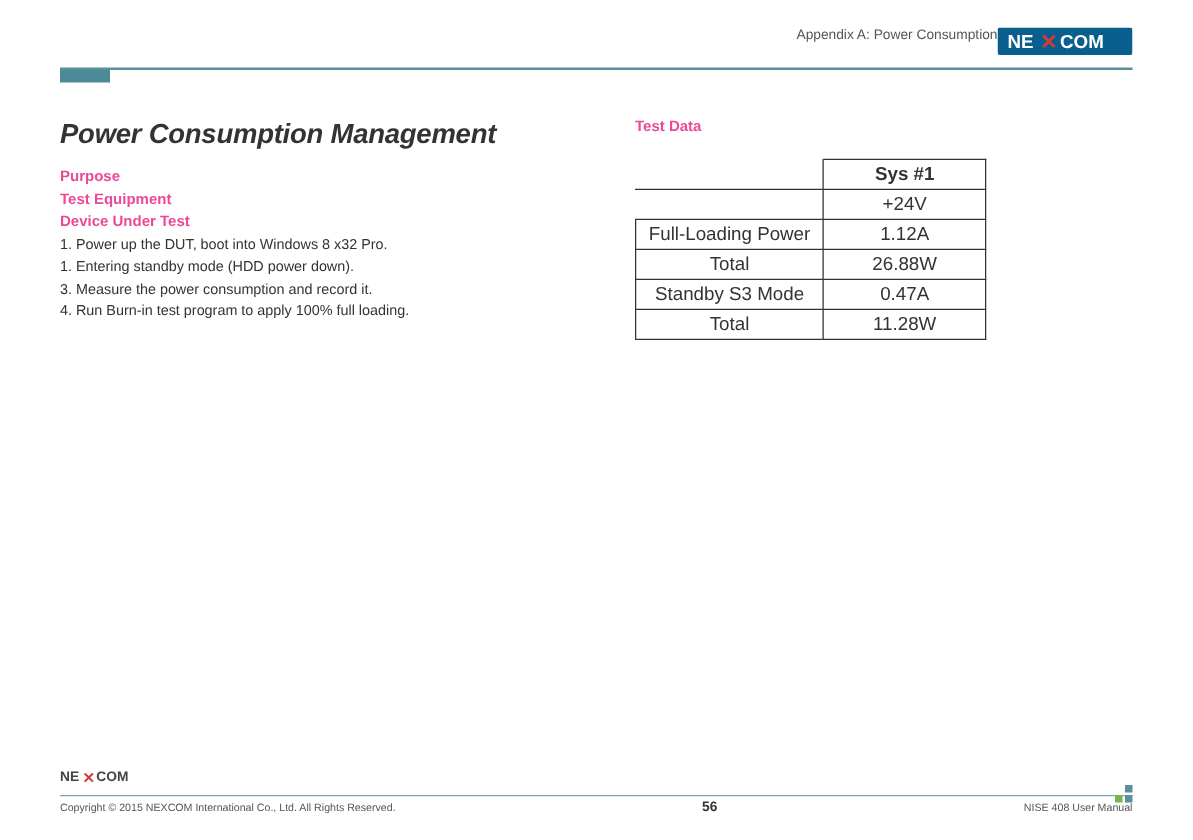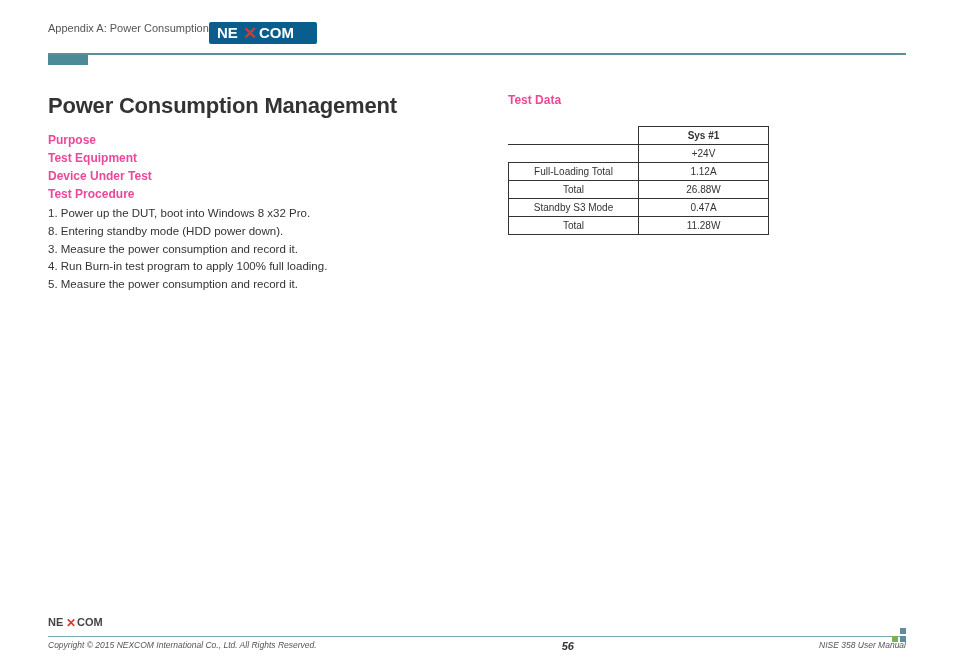--- a/index.html
+++ b/index.html
@@ -12,21 +12,21 @@
       color: #2a2a2a;
     }
     .page {
       padding: 22px 48px 30px 48px;
       height: 100%;
       display: flex;
       flex-direction: column;
     }
     .header-row {
       display: flex;
-      justify-content: flex-start;
+      justify-content: flex-end;
       align-items: flex-start;
       margin-bottom: 3px;
     }
     .header-title {
       font-size: 11px;
       color: #555;
     }
     .logo-top {
       width: 108px;
       height: 22px;
@@ -54,41 +54,42 @@
     }
     .col-right {
       flex: 1;
     }
     h1 {
       font-size: 22px;
       font-weight: 700;
       color: #333;
       margin-bottom: 14px;
       letter-spacing: -0.2px;
+      font-style: italic;
     }
     .sect-title {
       font-size: 12px;
       font-weight: 700;
       margin-bottom: 4px;
       color: #ec4899;
     }
     .sect-body {
       font-size: 11.5px;
       line-height: 1.45;
       color: #333;
       margin-bottom: 14px;
     }
     .proc-list {
       font-size: 11.5px;
       line-height: 1.55;
       color: #333;
     }
     .data-table {
       border-collapse: collapse;
-      font-size: 10px;
+      font-size: 15px;
       color: #333;
       margin-top: 19px;
     }
     .data-table td, .data-table th {
       border: 1px solid #333;
       padding: 3px 10px;
       text-align: center;
       min-width: 130px;
       font-weight: normal;
     }
@@ -113,24 +114,23 @@
     .footer-squares {
       position: absolute;
       right: -2px;
       top: -10px;
       width: 20px;
       height: 20px;
     }
     .footer-row {
       display: flex;
       justify-content: space-between;
-      align-items: flex-start;
+      align-items: center;
       font-size: 8.5px;
       color: #555;
-      font-style: italic;
     }
     .footer-page {
       font-size: 11px;
       font-weight: 700;
       color: #333;
     }
     
     .nexcom-logo-box { fill: #0a5e8e; }
     .nexcom-logo-text { fill: #fff; font-family: Arial, sans-serif; font-weight: 900; }
     .nexcom-logo-x { fill: #d43a36; }
@@ -156,44 +156,42 @@
   <div class="content">
     <div class="col-left">
       <h1>Power Consumption Management</h1>
 
       <div class="sect-title">Purpose</div>
 
       <div class="sect-title">Test Equipment</div>
 
       <div class="sect-title">Device Under Test</div>
 
-      <div class="sect-title">Test Procedure</div>
       <div class="proc-list">
         <div>1. Power up the DUT, boot into Windows 8 x32 Pro.</div>
-        <div>8. Entering standby mode (HDD power down).</div>
+        <div>1. Entering standby mode (HDD power down).</div>
         <div>3. Measure the power consumption and record it.</div>
         <div>4. Run Burn-in test program to apply 100% full loading.</div>
-        <div>5. Measure the power consumption and record it.</div>
       </div>
     </div>
 
     <div class="col-right">
       <div class="sect-title">Test Data</div>
       <table class="data-table">
         <tbody>
             <tr>
           <td style="border-top:1px solid #fff;border-left:1px solid #fff;border-right:1px solid #333;border-bottom:1px solid #333;"></td>
           <th>Sys #1</th>
         </tr>
         <tr>
           <td style="border-left:1px solid #fff;border-right:1px solid #333;"></td>
           <td>+24V</td>
         </tr>
         <tr>
-          <td>Full-Loading Total</td>
+          <td>Full-Loading Power</td>
           <td>1.12A</td>
         </tr>
         <tr>
           <td>Total</td>
           <td>26.88W</td>
         </tr>
         <tr>
           <td>Standby S3 Mode</td>
           <td>0.47A</td>
         </tr>
@@ -217,16 +215,16 @@
     <div class="footer-line">
       <svg class="footer-squares" viewBox="0 0 20 20">
         <rect x="12" y="2" width="6" height="6" fill="#5b8f9b"></rect>
         <rect x="4" y="10" width="6" height="6" fill="#78b44a"></rect>
         <rect x="12" y="10" width="6" height="6" fill="#5b8f9b"></rect>
       </svg>
     </div>
     <div class="footer-row">
       <div>Copyright © 2015 NEXCOM International Co., Ltd. All Rights Reserved.</div>
       <div class="footer-page">56</div>
-      <div>NISE 358 User Manual</div>
+      <div>NISE 408 User Manual</div>
     </div>
   </div>
 </div>
 
 </body></html>

